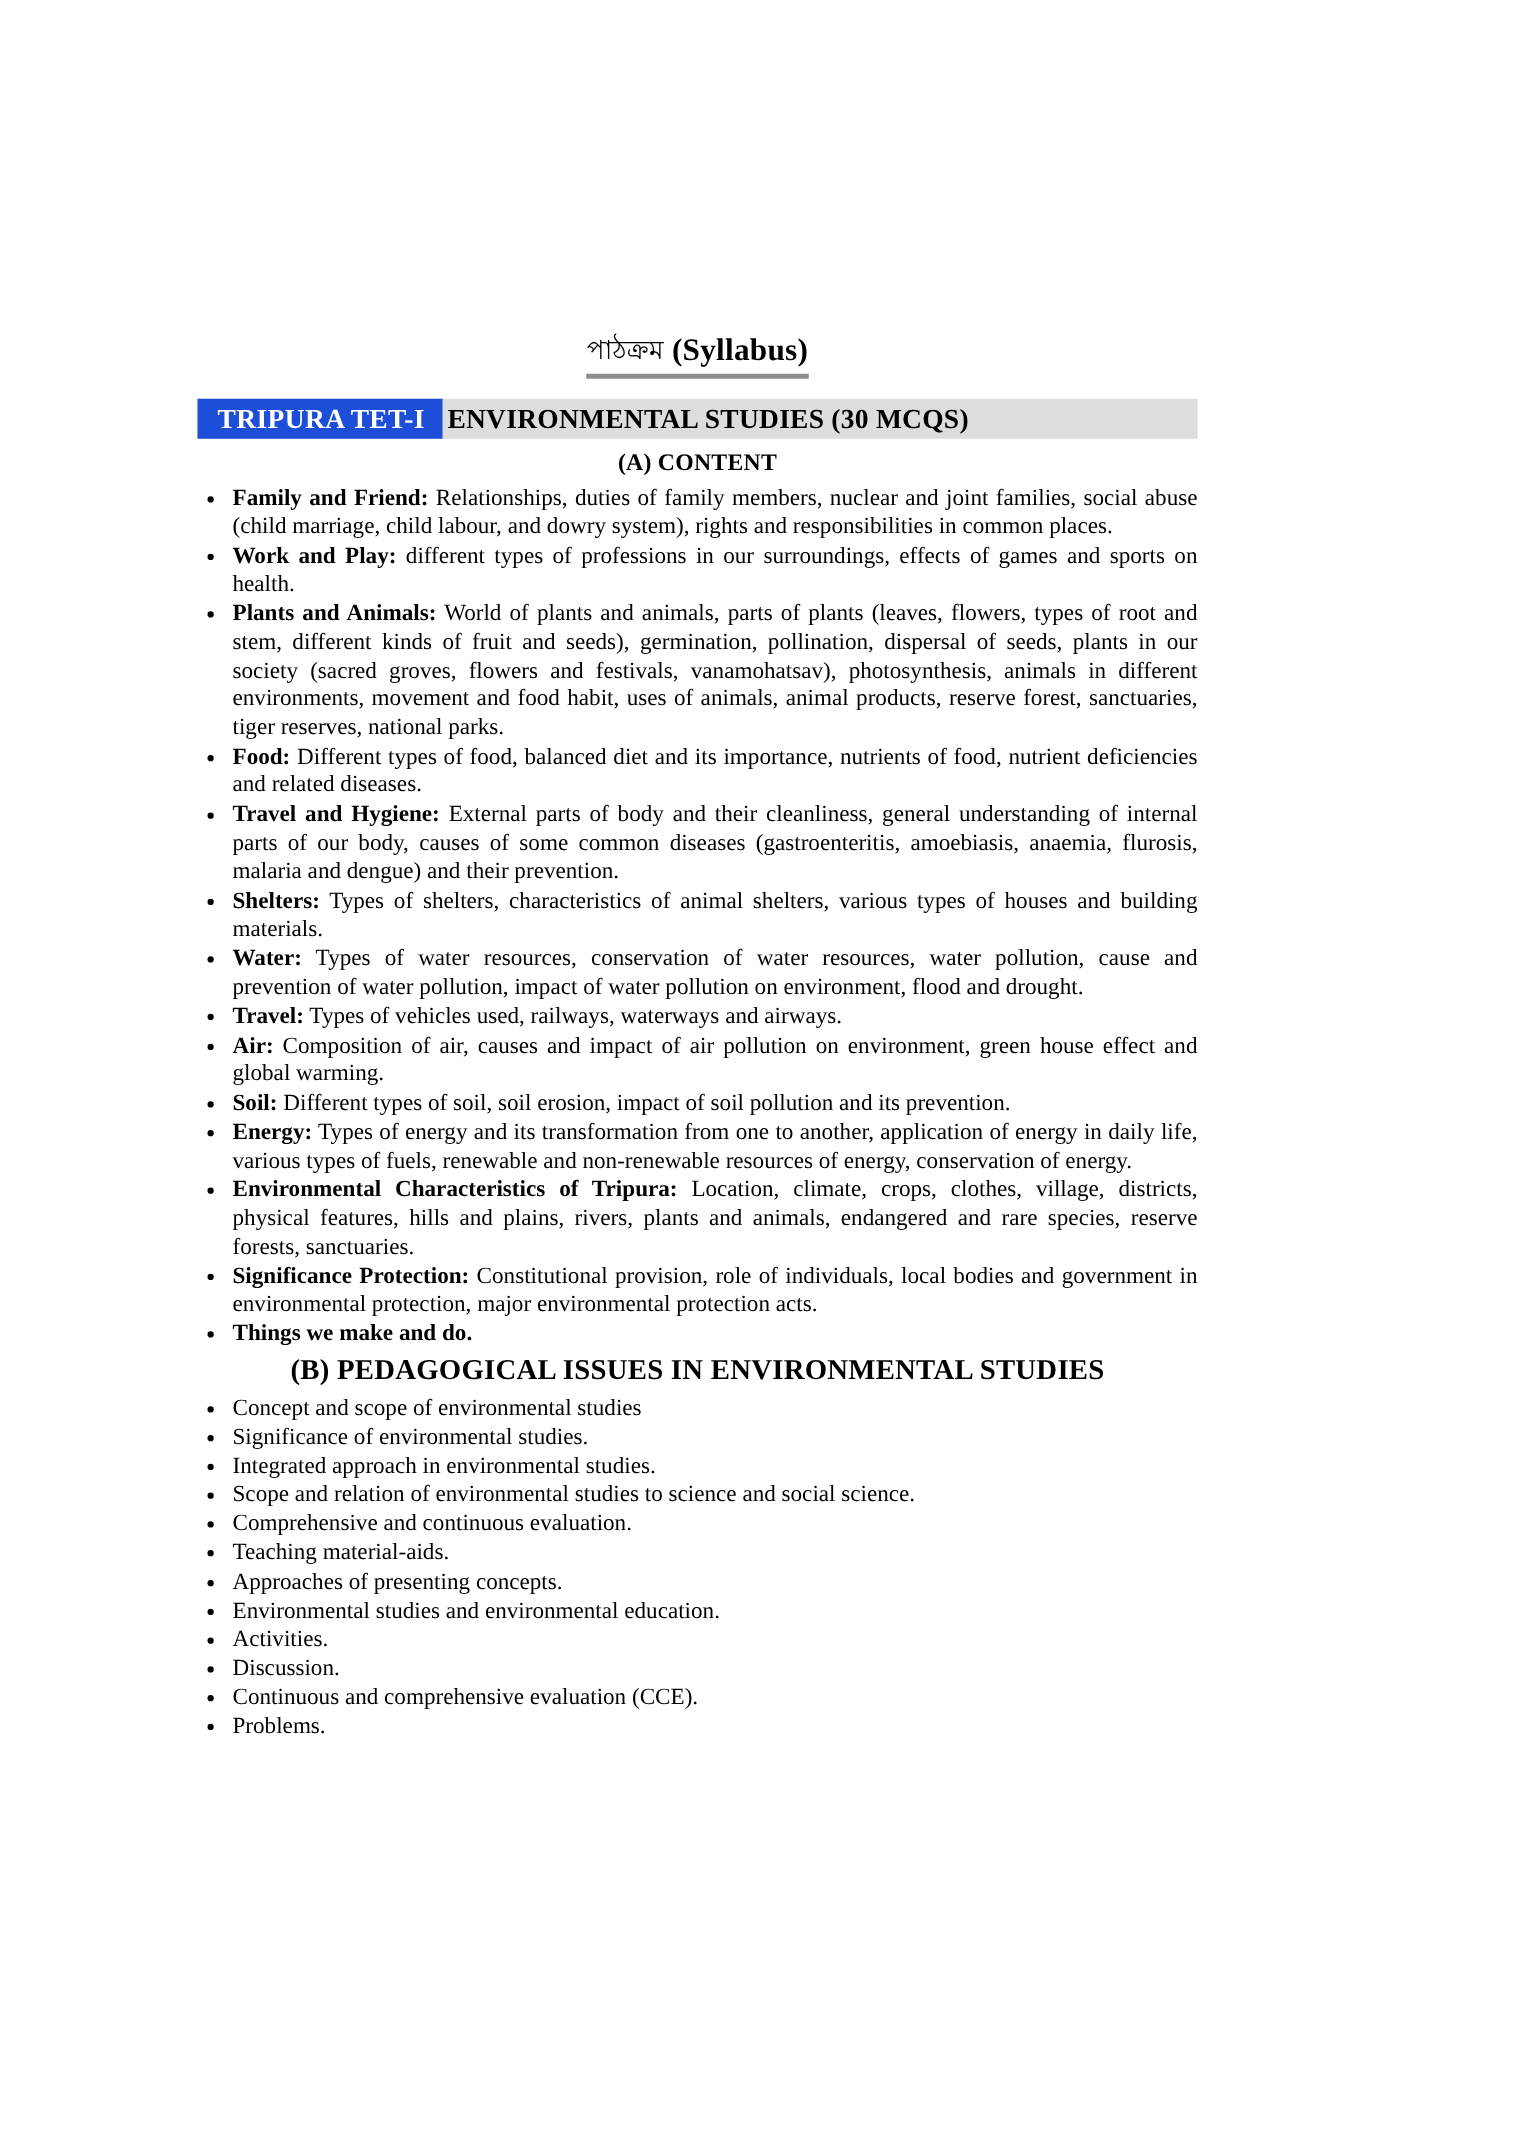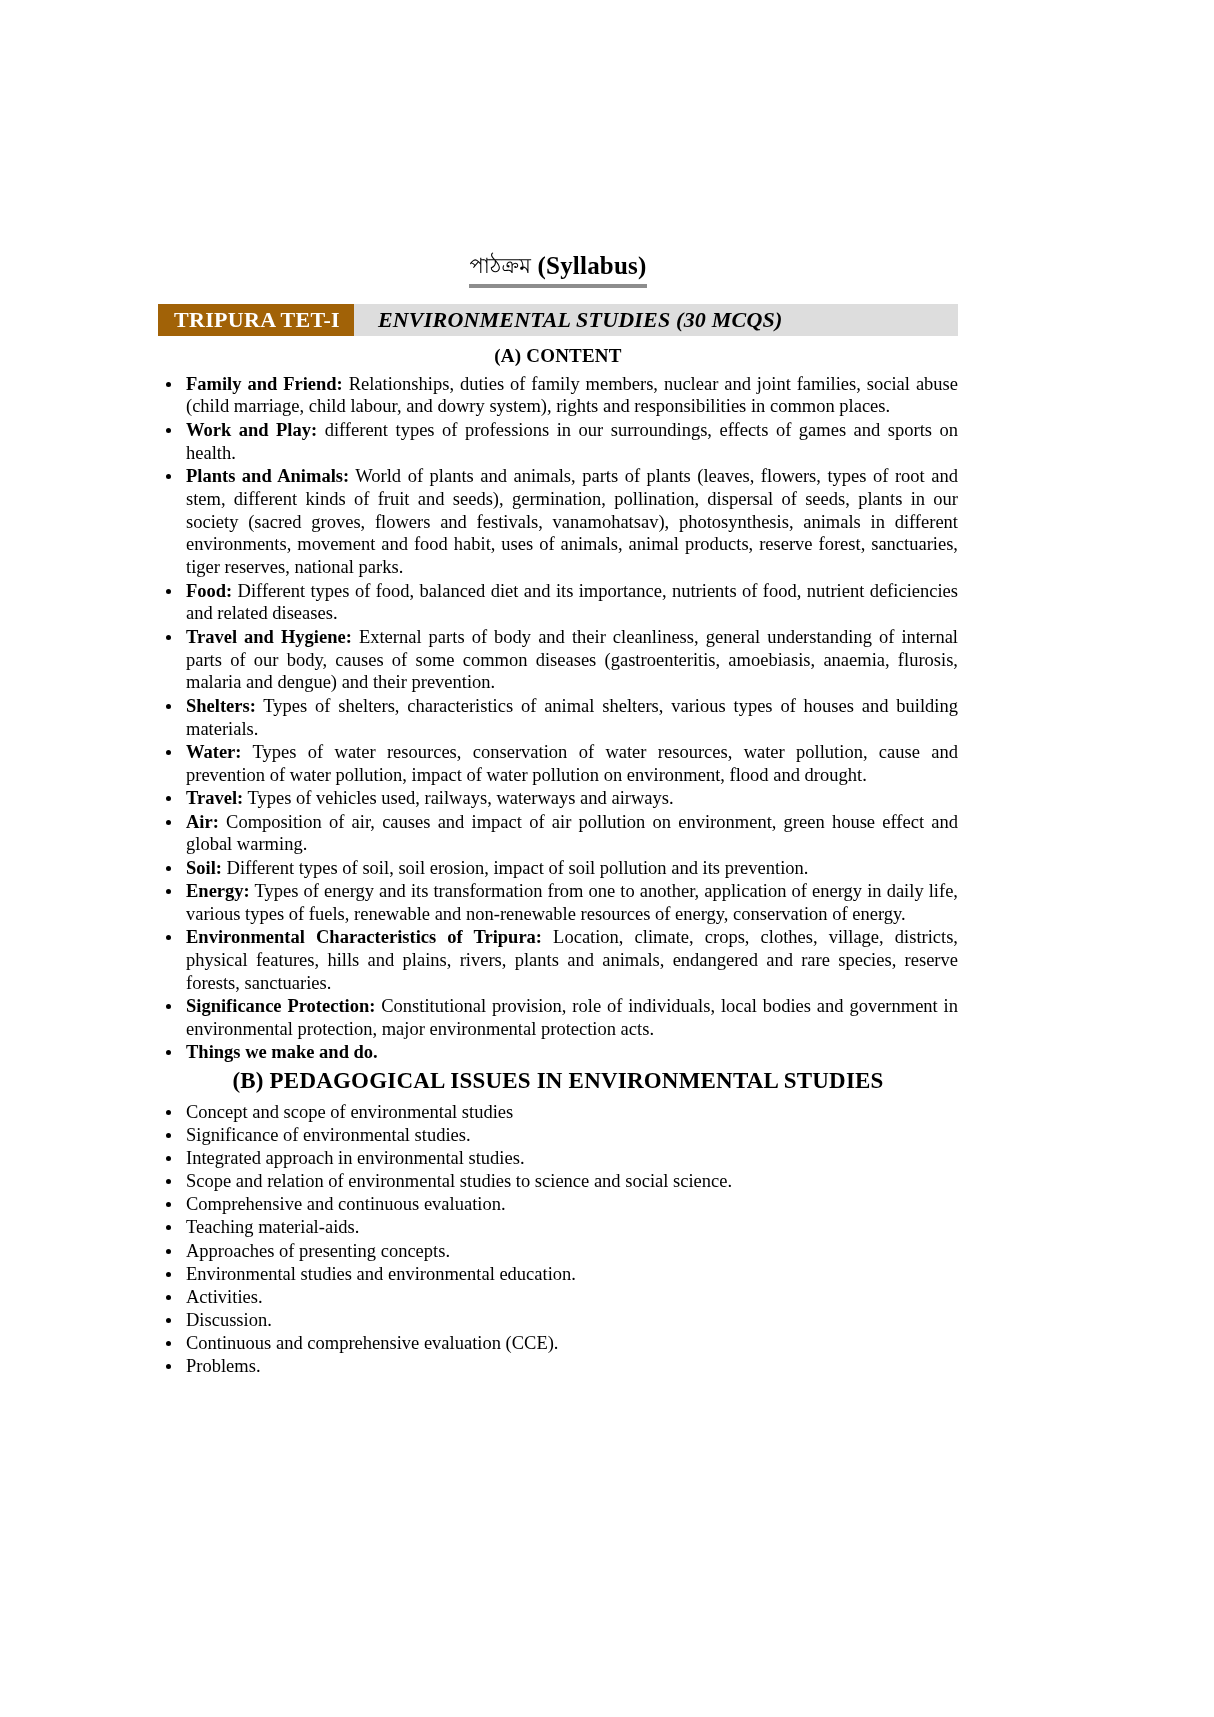--- a/index.html
+++ b/index.html
@@ -11,21 +11,21 @@
     width: 1214px;
     height: 1717px;
     font-family: "Liberation Serif", "DejaVu Serif", serif;
     color: #000000;
     position: relative;
     overflow: hidden;
   }
   .page {
     position: absolute;
     left: 0;
-    top: 0;
+    top: 15px;
     width: 1214px;
     height: 1441px;
   }
   .content-area {
     position: absolute;
     left: 158px;
     top: 252px;
     width: 800px;
   }
 
@@ -59,42 +59,41 @@
   
   .banner {
     margin-top: 16px;
     display: flex;
     align-items: stretch;
     background: #dddddd;
     height: 32px;
     width: 800px;
   }
   .banner-code {
-    background: #a16207;
+    background: #1d4ed8;
     color: #ffffff;
     font-weight: bold;
     font-size: 22px;
     letter-spacing: 0.3px;
     display: flex;
     align-items: center;
     padding: 0 14px 0 16px;
     white-space: nowrap;
     line-height: 1;
   }
   .banner-subject {
     color: #000000;
     font-weight: bold;
     font-size: 22px;
     letter-spacing: 0.2px;
     display: flex;
     align-items: center;
-    padding-left: 24px;
+    padding-left: 4px;
     white-space: nowrap;
     line-height: 1;
-    font-style: italic;
   }
 
   
   .section-heading {
     text-align: center;
     font-weight: bold;
     font-size: 19px;
     margin: 9px 0 6px 0;
     letter-spacing: 0.2px;
   }

